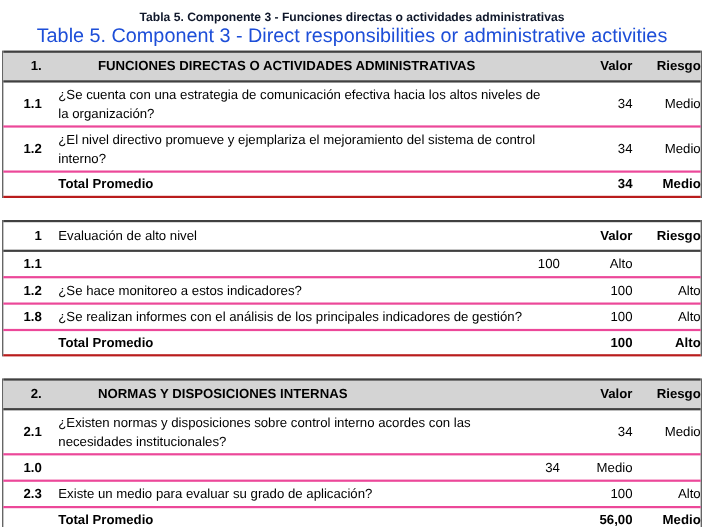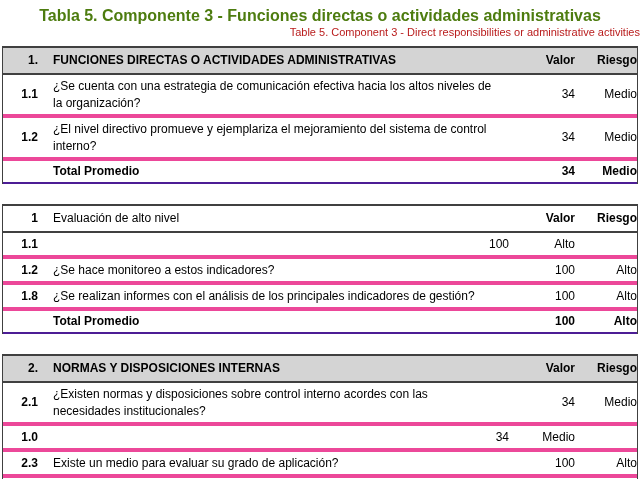--- a/index.html
+++ b/index.html
@@ -6,62 +6,62 @@
   html, body {
     width: 640px; height: 479px;
     background: #ffffff;
     font-family: "Liberation Sans", sans-serif;
     color: #000000;
     overflow: hidden;
   }
   .page { padding-top: 8px; }
   .title {
     text-align: center;
-    font-size: 16px;
+    font-size: 11px;
     font-weight: bold;
     line-height: 16px;
-    color: #4d7c0f;
+    color: #0f172a;
   }
   .subtitle {
-    text-align: right;
-    font-size: 11px;
+    text-align: center;
+    font-size: 18px;
     line-height: 16px;
-    color: #b91c1c;
+    color: #1d4ed8;
     margin-bottom: 6px;
   }
   .sections { margin: 0 2px; }
   .section {
     border-left: 1px solid #404040;
     border-right: 1px solid #404040;
     background: #ffffff;
   }
   .section + .section { margin-top: 20px; }
   .row {
     display: grid;
     grid-template-columns: 42px 1fr 66px 62px;
     align-items: center;
   }
   .row.header {
     border-top: 2px solid #404040;
     border-bottom: 2px solid #404040;
     padding: 4px 0;
   }
   .section.gray-header .row.header { background: #d4d4d4; }
-  .row.item { border-bottom: 4px solid #ec4899; padding: 2.5px 0; }
-  .row.total { border-bottom: 2px solid #4c1d95; padding: 2px 0; }
+  .row.item { border-bottom: 2px solid #ec4899; padding: 2.5px 0; }
+  .row.total { border-bottom: 2px solid #b91c1c; padding: 2px 0; }
   .cell { font-size: 12px; line-height: 17px; }
   .cell.num {
     text-align: right;
     padding-right: 7px;
     font-weight: bold;
   }
   .cell.question { padding-left: 8px; padding-right: 12px; }
   .cell.valor, .cell.riesgo { text-align: right; }
   .heading { font-weight: normal; }
-  .section.gray-header .heading { font-weight: bold; }
+  .section.gray-header .heading { font-weight: bold; margin-left: 36px; }
   .colhead { font-weight: bold; }
   .total-label { font-weight: bold; }
   .total-valor, .total-riesgo { font-weight: bold; }
 </style>
 </head>
 <body>
 
 <div class="page">
   <div class="title">Tabla 5. Componente 3 - Funciones directas o actividades administrativas</div>
   <div class="subtitle">Table 5. Component 3 - Direct responsibilities or administrative activities</div>

